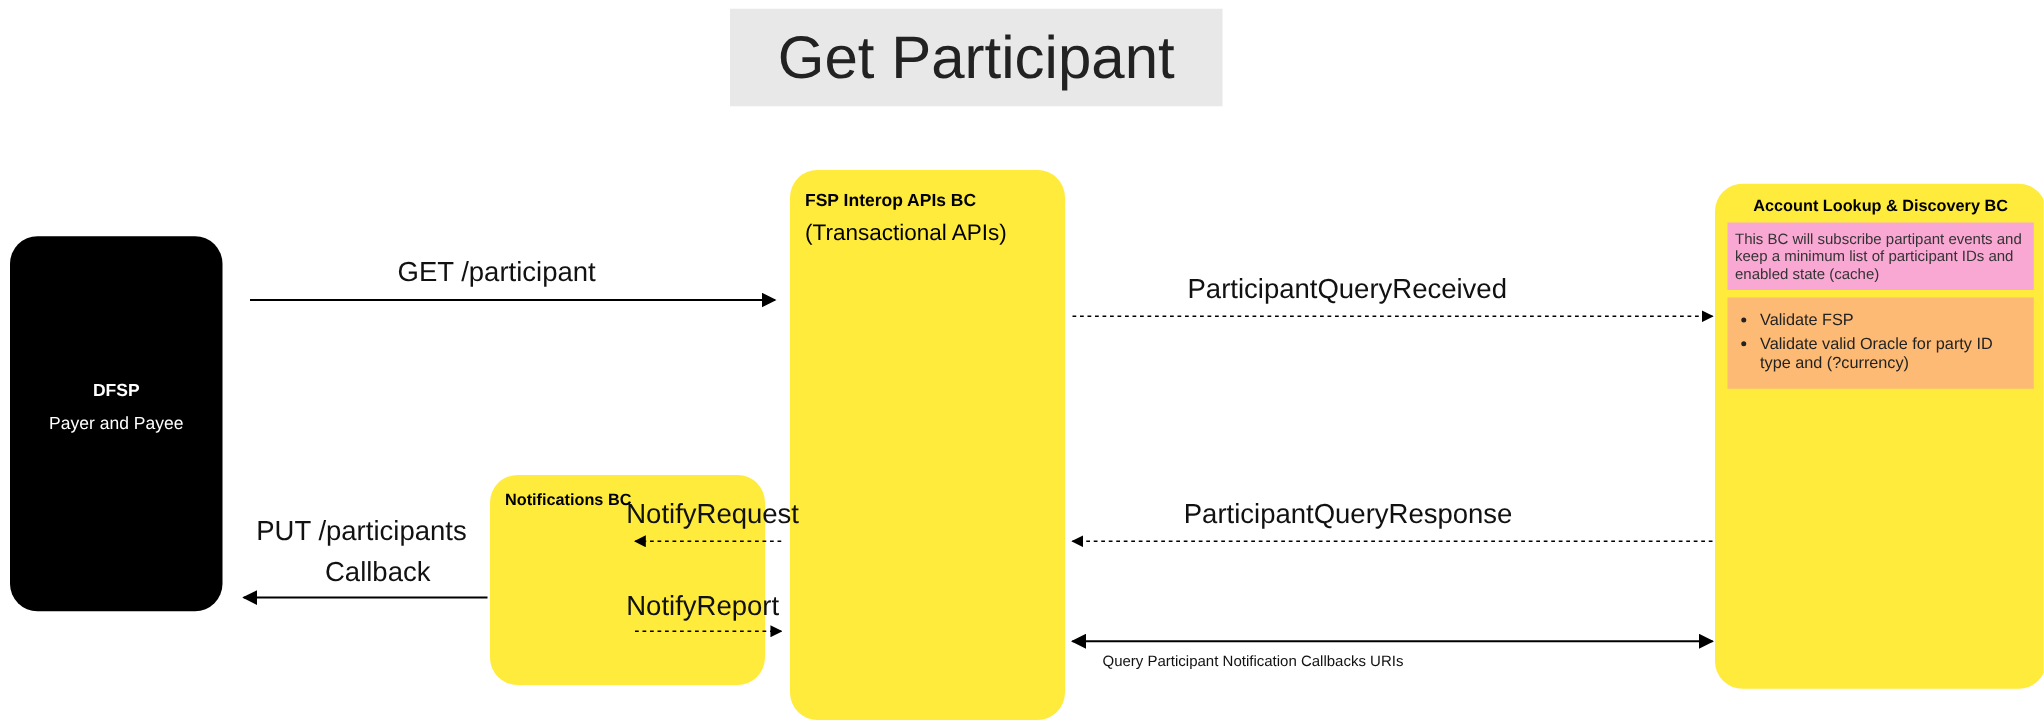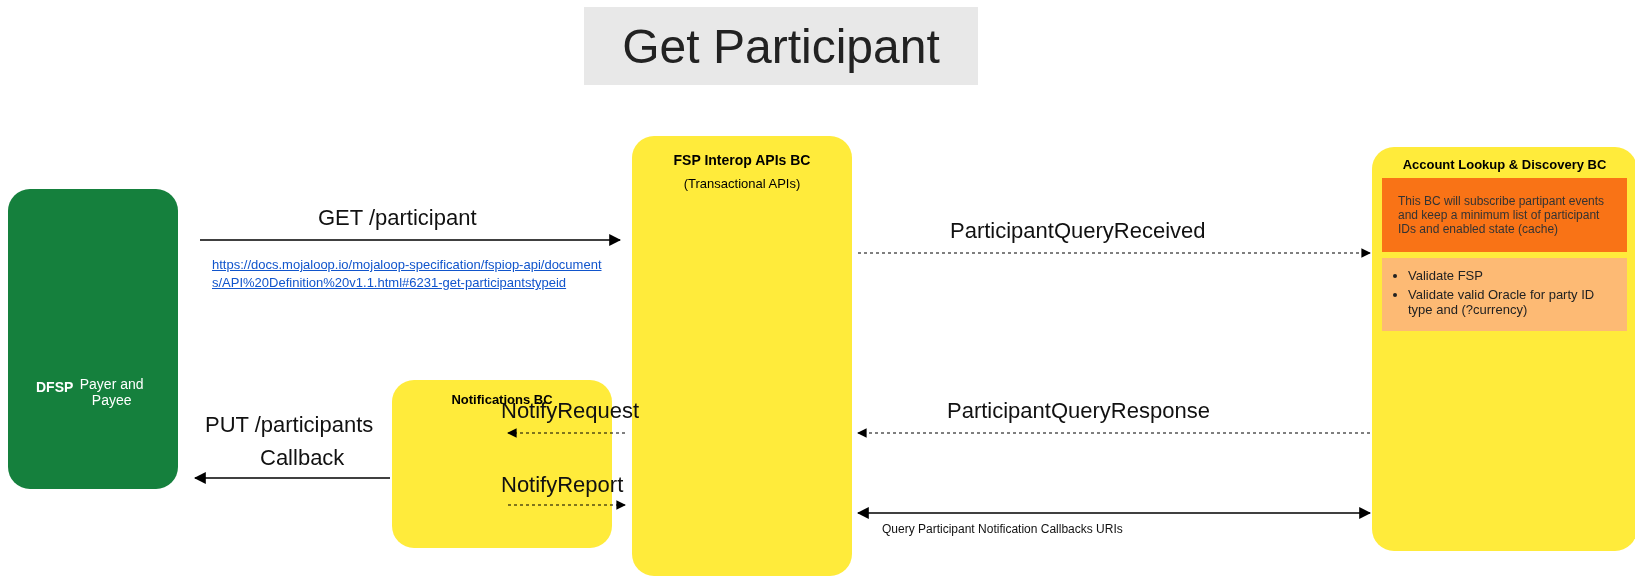--- a/index.html
+++ b/index.html
@@ -1,28 +1,28 @@
 <!DOCTYPE html>
 <html><head>
 <meta charset="utf-8">
 <style>
 html,body{margin:0;padding:0;font-family:"Segoe UI",Arial,sans-serif;background:#fff}
 .canvas{position:relative;width:1635px;height:578px;overflow:hidden}
 .title{position:absolute;left:584px;top:7px;width:394px;height:78px;background:#e8e8e8;display:flex;align-items:center;justify-content:center;font-size:48px;color:#222}
-.node{position:absolute;border-radius:22px;box-sizing:border-box;padding:10px 28px;text-align:center;font-size:14px}
-.dfsp{left:8px;top:189px;width:170px;height:300px;background:#15803d;color:#fff;display:flex;align-items:center;padding-top:115px}
+.node{position:absolute;border-radius:22px;box-sizing:border-box;padding:10px 12px;font-size:14px}
+.dfsp{left:8px;top:189px;width:170px;height:300px;background:#000000;color:#fff;display:flex;flex-direction:column;align-items:center;padding-top:115px}
 .dfsp .l1{font-weight:bold;margin-bottom:10px}
 .fsp{left:632px;top:136px;width:220px;height:440px;background:#FFEB3B}
 .fsp .l1{font-weight:bold;margin-top:6px}
-.fsp .l2{margin-top:8px;font-size:13px}
+.fsp .l2{margin-top:8px;font-size:18px}
 .notif{left:392px;top:380px;width:220px;height:168px;background:#FFEB3B}
 .notif .l1{font-weight:bold;margin-top:2px;font-size:13px}
 .ald{left:1372px;top:147px;width:265px;height:404px;background:#FFEB3B;text-align:left;padding:10px}
 .ald .l1{font-weight:bold;font-size:13px;text-align:center}
-.ald .desc{background:#f97316;font-size:12px;color:#333;padding:16px;margin-top:6px}
+.ald .desc{background:#f9a8d4;font-size:12px;color:#333;padding:6px;margin-top:6px}
 .ald ul{background:#fdba74;font-size:13px;color:#222;padding:10px 10px 10px 26px;margin:6px 0 0 0}
 .ald li{margin-bottom:4px}
 .lbl{position:absolute;font-size:22px;color:#111;white-space:nowrap}
 .lbl.small{font-size:12px}
 .link{position:absolute;font-size:13px;color:#1155cc;text-decoration:underline;width:390px;line-height:1.4;word-break:break-all}
 svg.arrows{position:absolute;left:0;top:0;width:1635px;height:578px;pointer-events:none}
 </style>
 </head>
 <body>
 
@@ -46,21 +46,20 @@
   <div class="node ald">
     <div class="l1">Account Lookup &amp; Discovery BC</div>
     <div class="desc">This BC will subscribe partipant events and keep a minimum list of participant IDs and enabled state (cache)</div>
     <ul>
       <li>Validate FSP</li>
       <li>Validate valid Oracle for party ID type and (?currency)</li>
     </ul>
   </div>
 
   <div class="lbl" style="left:318px;top:205px">GET /participant</div>
-  <a class="link" style="left:212px;top:256px" href="#">https://docs.mojaloop.io/mojaloop-specification/fspiop-api/documents/API%20Definition%20v1.1.html#6231-get-participantstypeid</a>
   <div class="lbl" style="left:950px;top:218px">ParticipantQueryReceived</div>
   <div class="lbl" style="left:947px;top:398px">ParticipantQueryResponse</div>
   <div class="lbl small" style="left:882px;top:522px">Query Participant Notification Callbacks URIs</div>
   <div class="lbl" style="left:501px;top:398px">NotifyRequest</div>
   <div class="lbl" style="left:501px;top:472px">NotifyReport</div>
   <div class="lbl" style="left:205px;top:412px">PUT /participants</div>
   <div class="lbl" style="left:260px;top:445px">Callback</div>
 
   <svg class="arrows">
     <defs>

